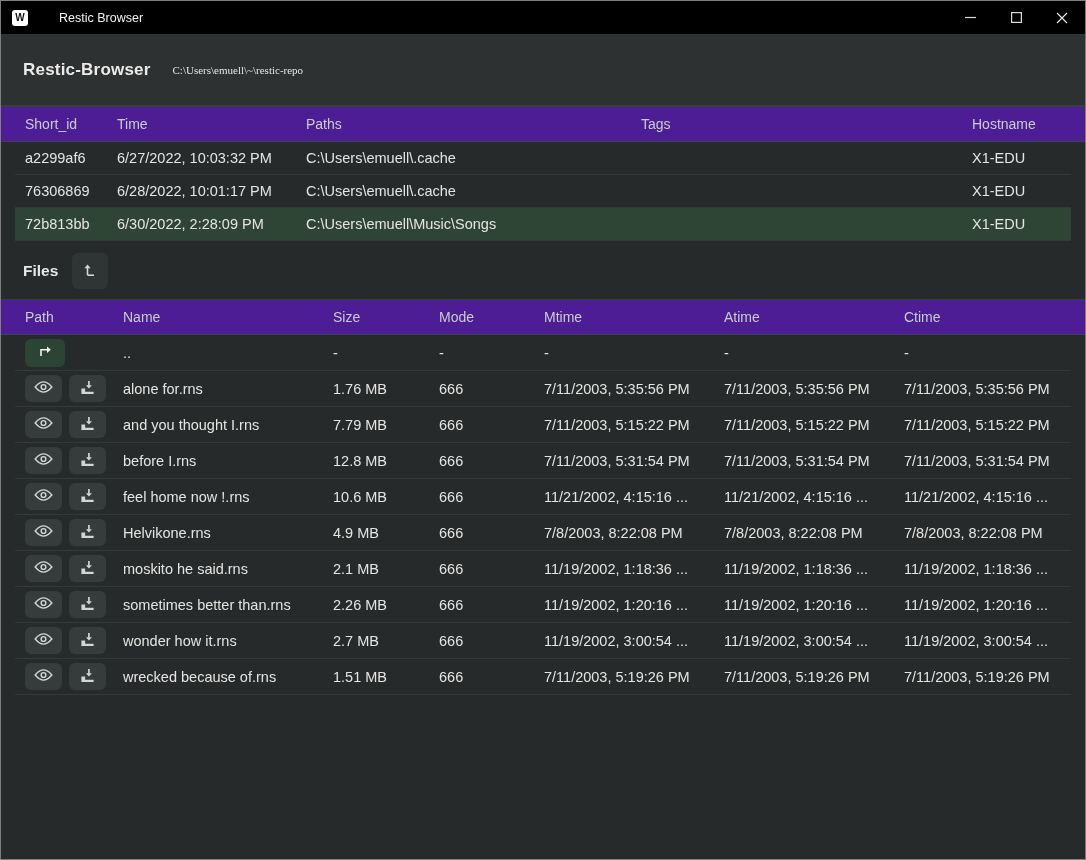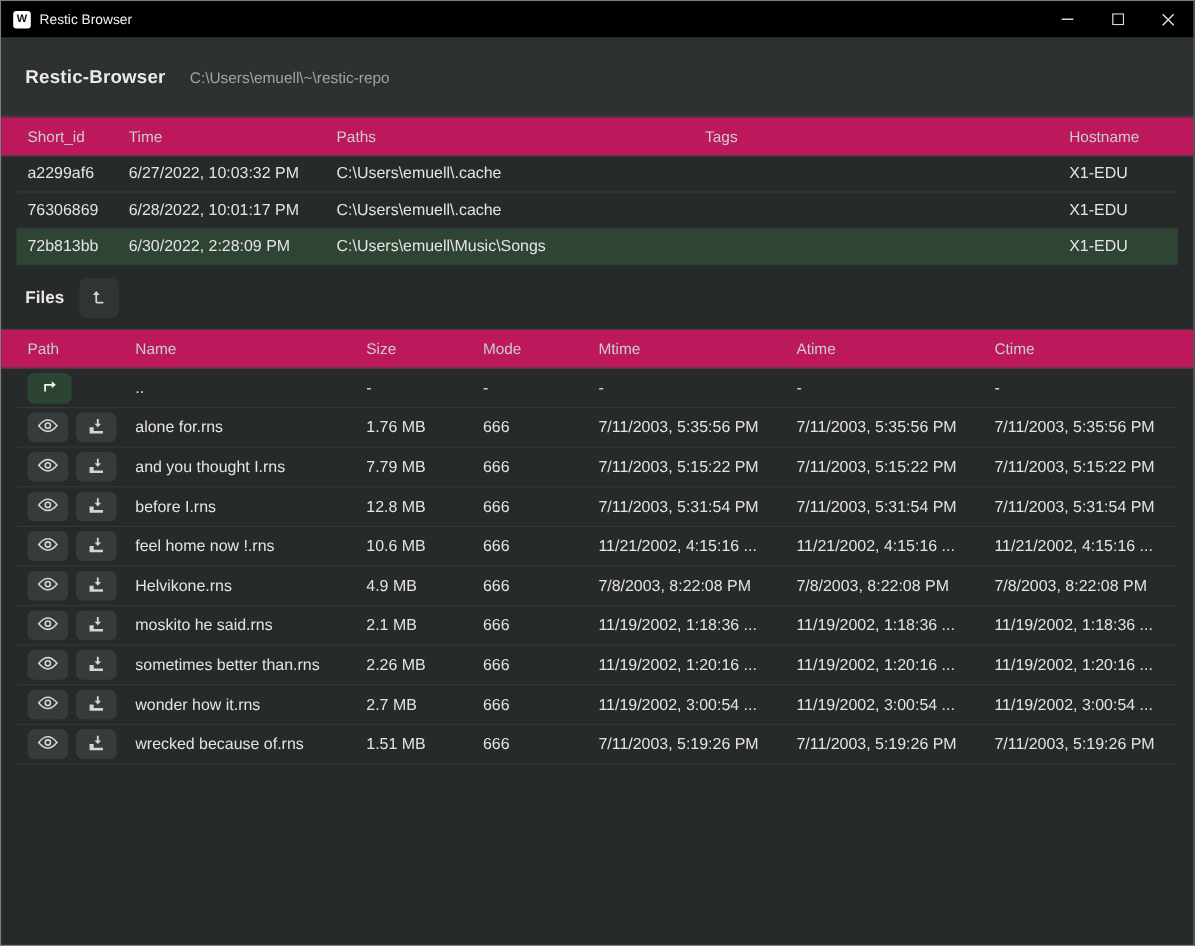--- a/index.html
+++ b/index.html
@@ -20,21 +20,21 @@
     height:33px; background:#000;
     display:flex; align-items:center;
     flex:none;
   }
   .titlebar .logo{
     width:16px; height:16px; margin:0 8px 0 11px;
     background:#fff; border-radius:3px;
     display:flex; align-items:center; justify-content:center;
     font-weight:800; font-size:10px; color:#111;
   }
-  .titlebar .title{ font-size:12.5px; color:#f2f2f2; }
+  .titlebar .title{ font-size:12.5px; color:#f2f2f2;margin-left:23px; }
   .win-controls{ margin-left:auto; display:flex; height:100%; }
   .win-btn{
     width:46px; height:100%;
     display:flex; align-items:center; justify-content:center;
     color:#e8e8e8;
   }
   .win-btn svg{ display:block; }
 
   
   .app-header{
@@ -44,33 +44,33 @@
     display:flex; align-items:center;
     padding:0 22px; gap:22px;
   }
   .app-title{ font-size:17px; font-weight:700; color:#eceae8; letter-spacing:.2px; }
   .repo-btn{
     background:#27402f; border:1px solid #35503d; border-radius:8px;
     color:#fff; font-weight:700; font-size:14.5px;
     font-family:"Liberation Sans", sans-serif;
     padding:9px 22px; cursor:pointer;
   }
-  .repo-path{ color:#a3a3a3; font-size:14px; }
+  .repo-path{ color:#e5e5e5; font-size:11px;font-family:Liberation Serif, serif; }
 
   
   .section-title{
     font-size:15.5px; font-weight:700; color:#eae8e6;
     padding:16px 22px 13px 22px;
   }
 
   
   .tbl-head{
     display:grid; align-items:center;
     height:36px;
-    background:#be185d;
+    background:#4c1d95;
     border-top:1px solid #383d3e;
     border-bottom:1px solid #404546;
     margin:0; padding:0 24px 0 24px;
     color:#c9cdcd; font-size:14px;
   }
   .rows{ padding:0 14px; }
   .row{
     display:grid; align-items:center;
     border-bottom:1px solid #35393a;
     padding:0 10px;

